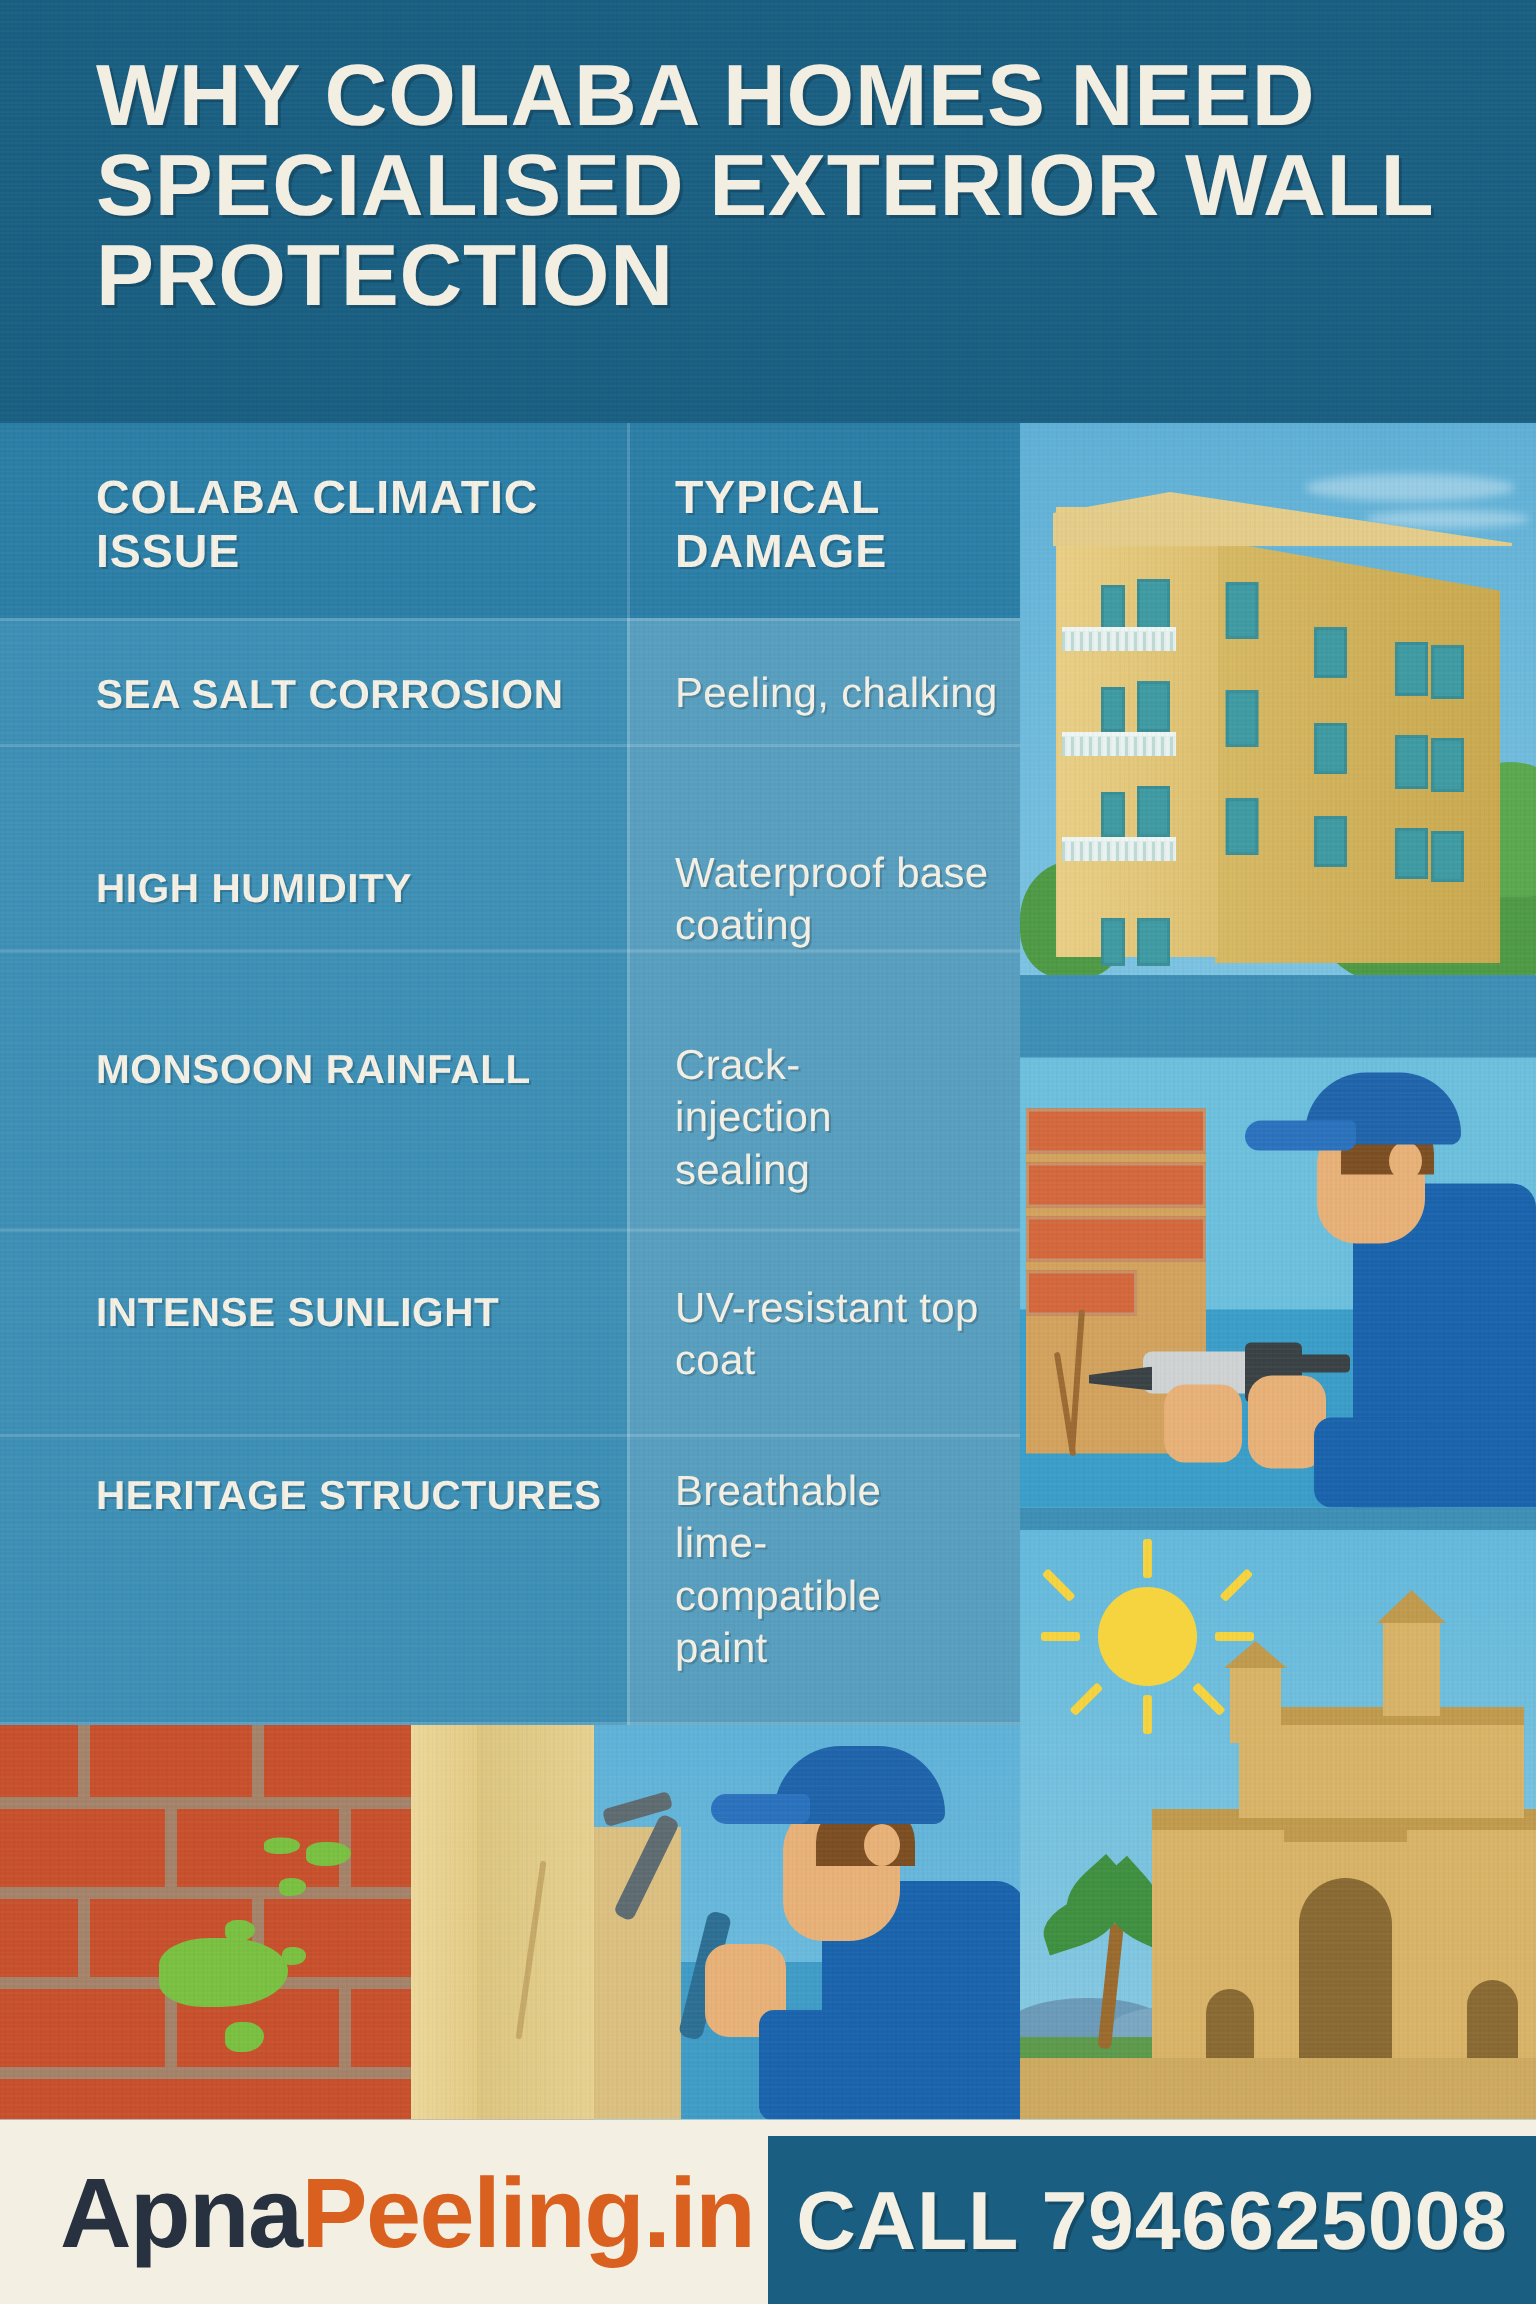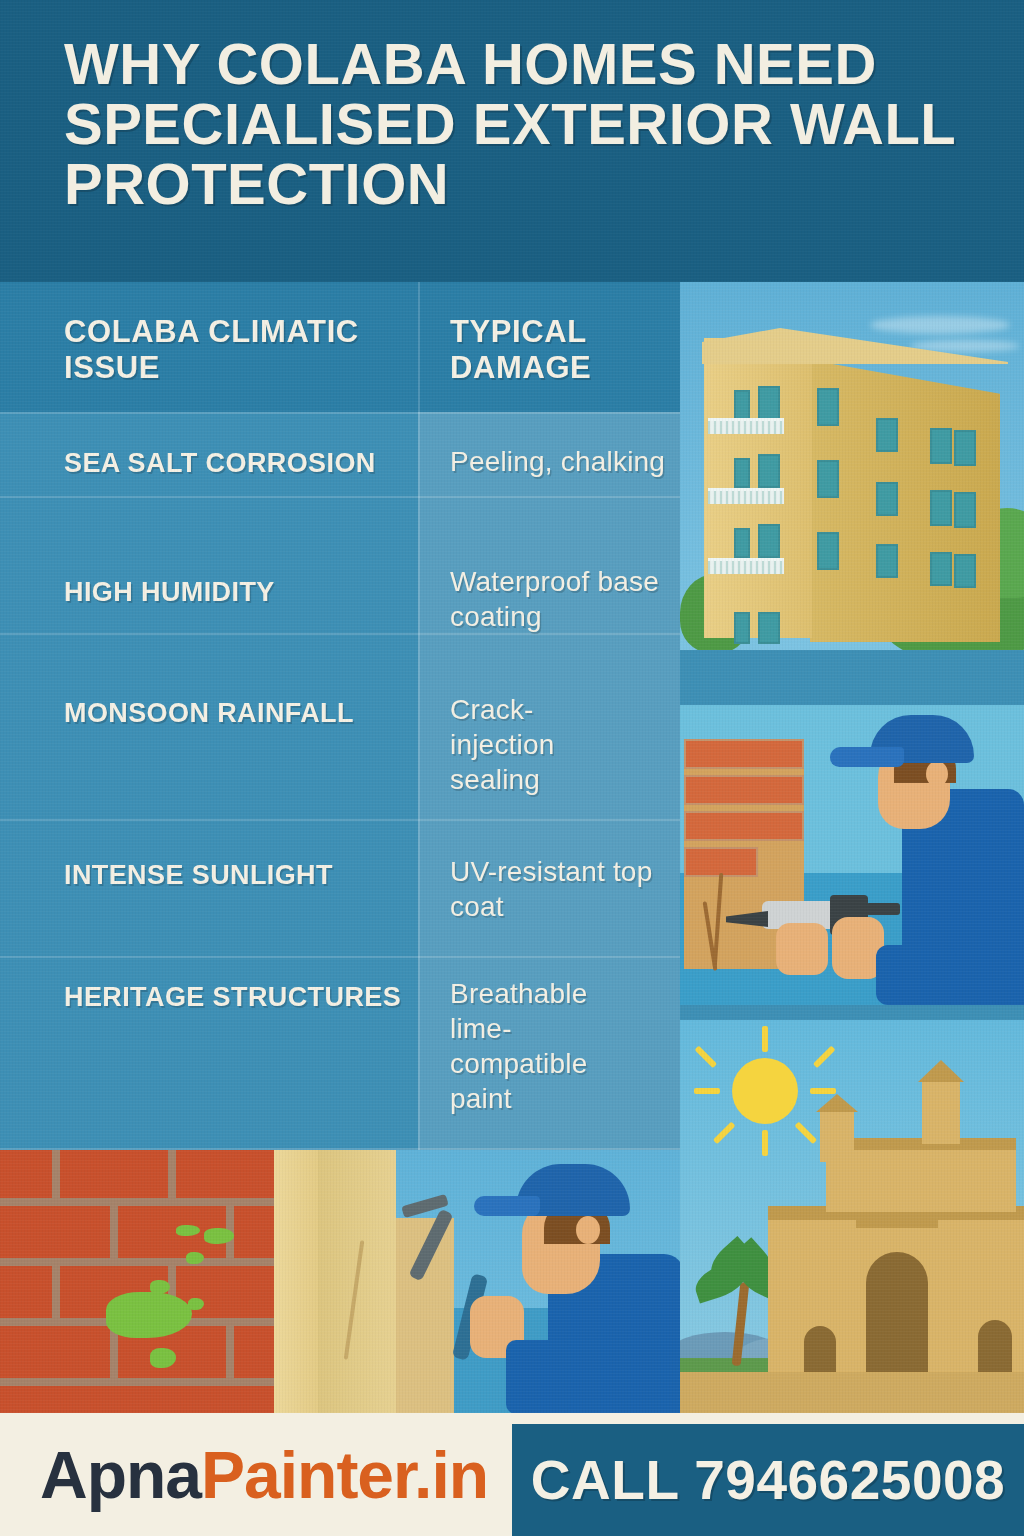--- a/index.html
+++ b/index.html
@@ -399,20 +399,20 @@
     <div class="hair" style="left:148px;top:52px;width:66px;height:42px;border-radius:26px 26px 0 0"></div>
     <div class="skin" style="left:180px;top:66px;width:24px;height:28px;border-radius:50%"></div>
     <div class="cap" style="left:120px;top:14px;width:114px;height:52px;border-radius:50px 50px 8px 8px"></div>
     <div class="cap" style="left:78px;top:46px;width:66px;height:20px;border-radius:14px 6px 10px 14px;background:#2a72bd"></div>
     <div class="skin" style="left:74px;top:146px;width:54px;height:62px;border-radius:16px"></div>
     <div class="jacket" style="left:110px;top:190px;width:64px;height:74px;border-radius:10px"></div>
   </div>
 
   <div class="footer">
     <div class="logo">
-      <span class="apna">Apna</span><span class="painter">Painter</span><span class="tld">.in</span>
+      <span class="apna">Apna</span><span class="painter">Peeling</span><span class="tld">.in</span>
     </div>
     <div class="call-box">
       <span class="call-text">CALL 7946625008</span>
     </div>
   </div>
 
 </div>
 
 </body></html>

